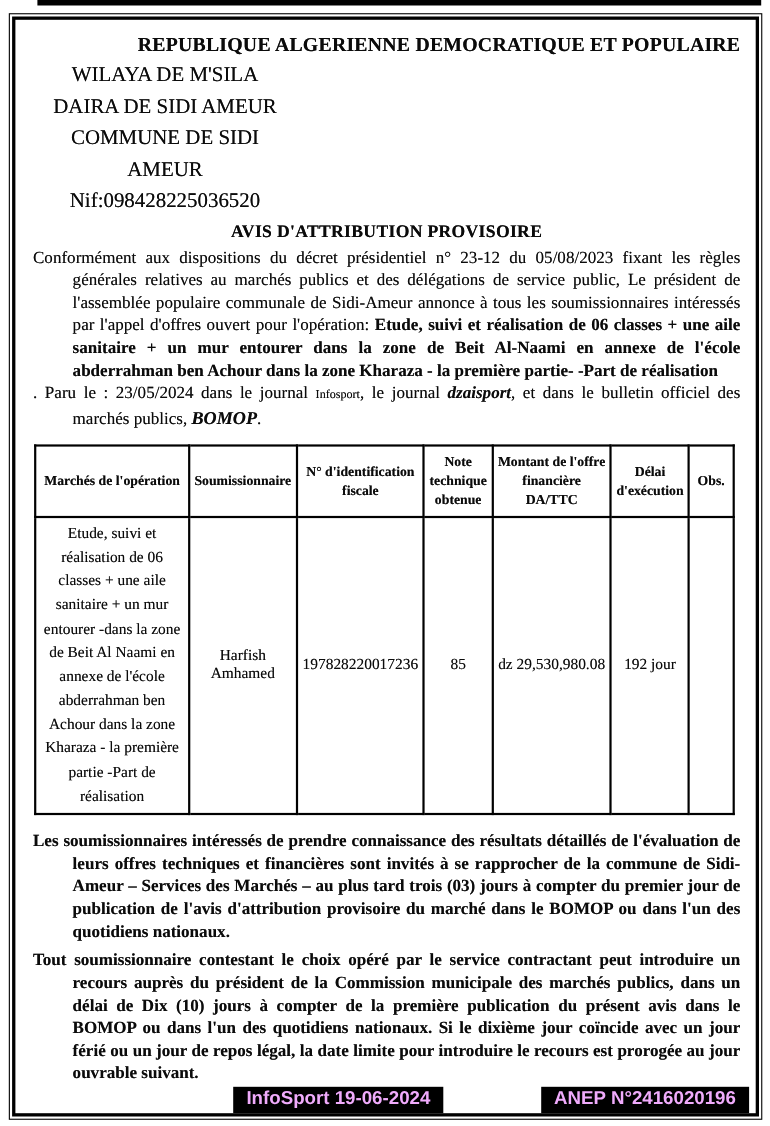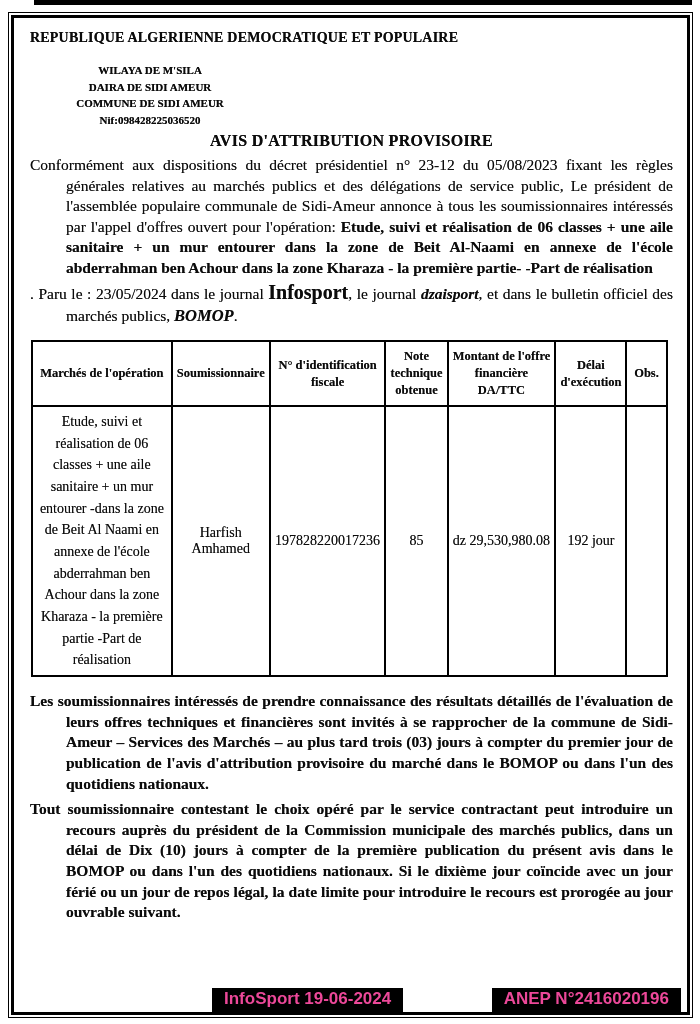--- a/index.html
+++ b/index.html
@@ -24,52 +24,52 @@
     padding:2px;
     background:#fff;
   }
   .frame-inner {
     width:100%; height:100%;
     border:3px solid #000;
     padding:12px 14px 4px 16px;
     position:relative;
   }
   .republic-line {
-    text-align:left;
+    text-align:right;
     font-weight:bold;
-    font-size:14px;
+    font-size:18px;
     letter-spacing:.2px;
-    margin-bottom:16px;
+    margin-bottom:4px;
     text-shadow:0 0 .5px rgba(0,0,0,.7);
   }
   .org-block {
     width:240px;
     text-align:center;
-    font-weight:bold;
-    font-size:11px;
+    font-weight:normal;
+    font-size:19px;
     line-height:1.5;
     text-shadow:0 0 .5px rgba(0,0,0,.7);
   }
   .doc-title {
     text-align:center;
     font-weight:bold;
     font-size:16px;
     letter-spacing:.3px;
     margin:4px 0 5px;
     text-shadow:0 0 .6px rgba(0,0,0,.8);
   }
   .para {
     font-size:15.5px;
     line-height:1.33;
     text-align:justify;
     text-shadow:0 0 .4px rgba(0,0,0,.55);
   }
   .hang { padding-left:36px; text-indent:-36px; }
   .bold-run { font-weight:bold; }
-  .journal-name { font-size:20px;font-weight:bold; }
+  .journal-name { font-size:11px; }
   .journal-italic { font-weight:bold; font-style:italic; }
   .bulletin-name { font-weight:bold; font-style:italic; font-size:16.5px; }
   table.award {
     width:99%;
     border-collapse:collapse;
     margin:13px auto 14px 1px;
   }
   table.award th, table.award td {
     border:2px solid #000;
     vertical-align:middle;
@@ -105,21 +105,21 @@
   .col-obs { width:42px; }
   .notice { margin-top:5px;font-weight:bold; }
   .footer-badges {
     position:absolute;
     left:0; right:6px; bottom:0;
     display:flex;
     align-items:flex-end;
   }
   .badge {
     background:#000;
-    color:#ec4899;
+    color:#f0abfc;
     font-family:"Liberation Sans","DejaVu Sans",sans-serif;
     font-weight:bold;
     font-size:17px;
     padding:1px 12px 3px;
     white-space:nowrap;
   }
   .badge-journal { margin-left:198px; }
   .badge-anep { margin-left:auto; }
 </style>
 </head>

